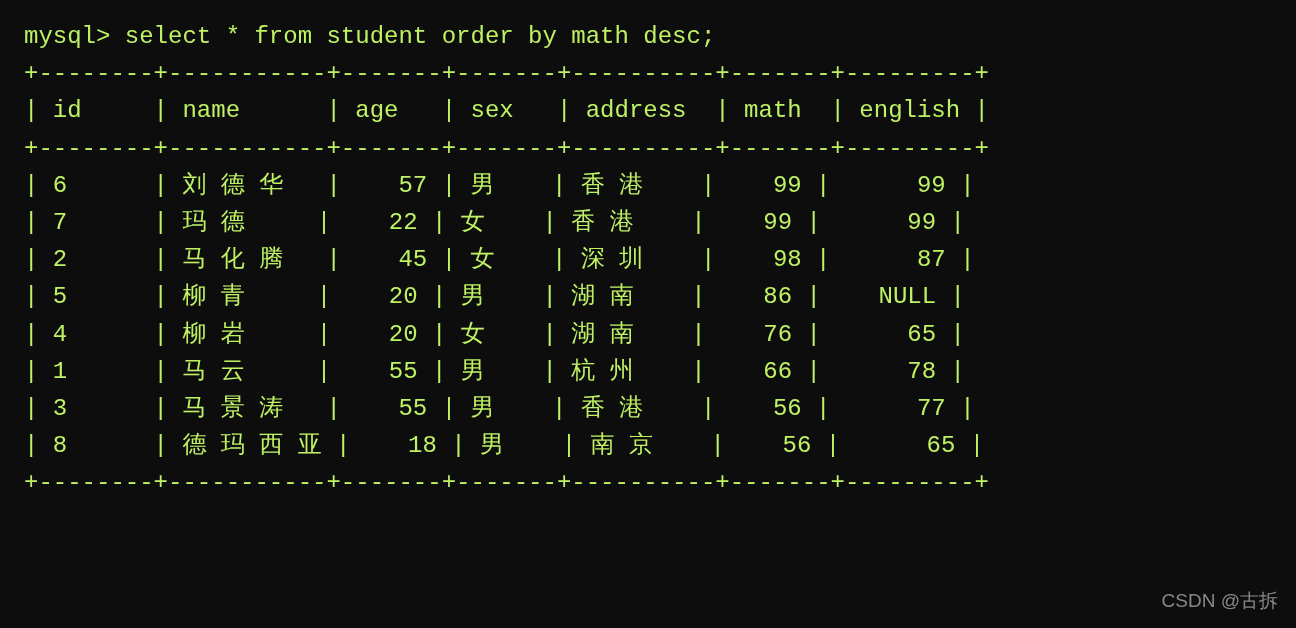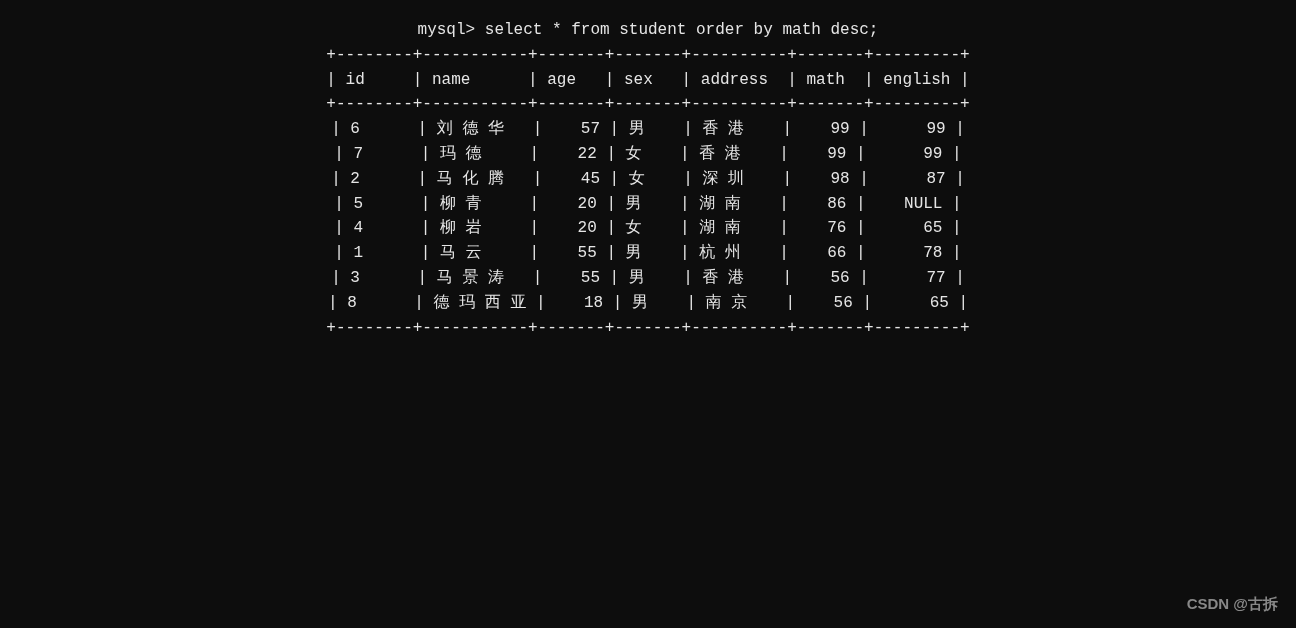--- a/index.html
+++ b/index.html
@@ -11,31 +11,29 @@
       width: 1296px;
       height: 628px;
       overflow: hidden;
       padding: 18px 24px 18px 24px;
     }
     .watermark {
       position: fixed;
       bottom: 14px;
       right: 18px;
       color: #888;
-      font-size: 15px;
+      font-size: 19px;
       font-family: Arial, sans-serif;
-      font-weight: bold;
     }
     pre {
       font-family: 'Courier New', Courier, monospace;
-      font-size: 16px;
-      color: #e5e5e5;
+      font-size: 24px;
+      color: #bef264;
       line-height: 1.55;
       white-space: pre;
-      text-align: center;
     }
   </style>
 </head>
 <body>
 
 <div>
   <pre>mysql&gt; select * from student order by math desc;</pre>
   <pre id="terminal-output">+--------+-----------+-------+-------+----------+-------+---------+
 | id     | name      | age   | sex   | address  | math  | english |
 +--------+-----------+-------+-------+----------+-------+---------+

